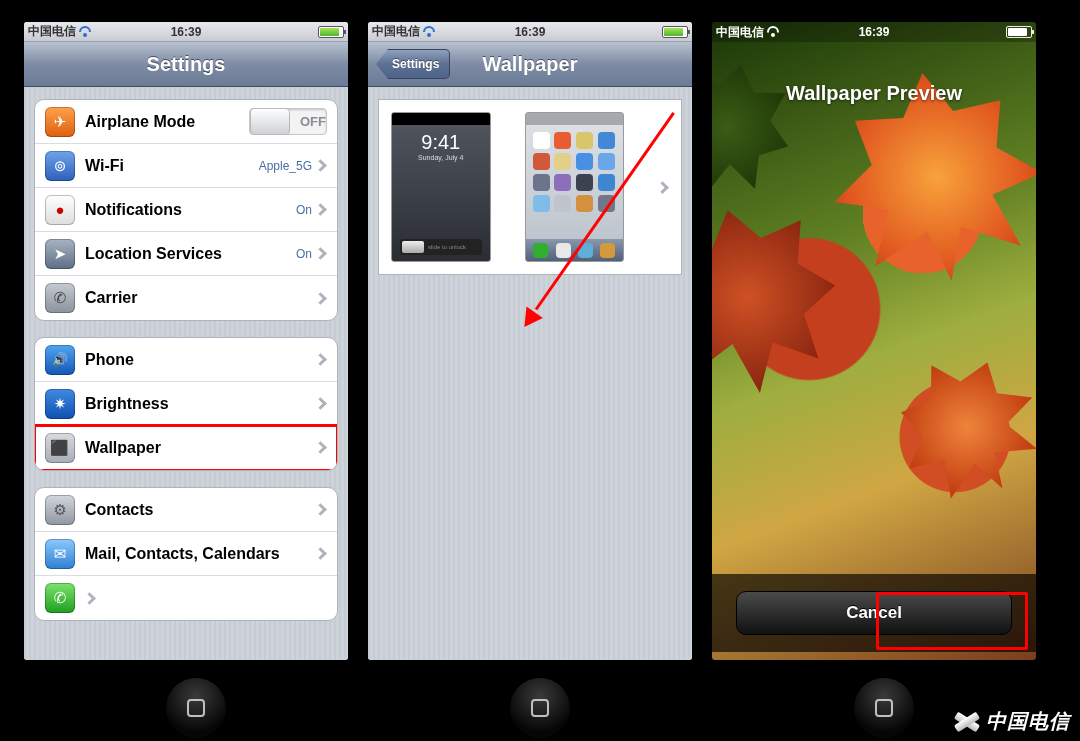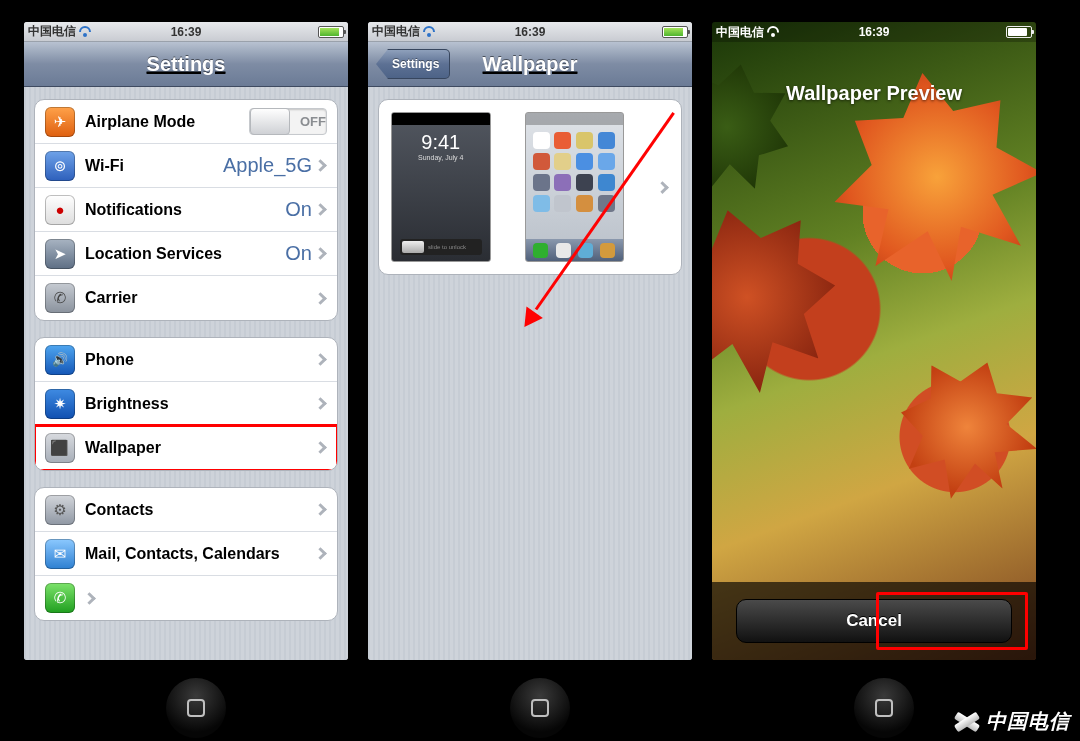--- a/index.html
+++ b/index.html
@@ -73,21 +73,20 @@
   .statusbar.dark .battery::after{background:#eee}
   .statusbar.dark .battery .fill{background:#fff;border-radius:1px}
 
   
   .navbar{
     height: 45px;
     background: linear-gradient(#b8c2d1,#7e8ca4 50%,#6b7b96);
     border-bottom:1px solid #3e4a60;
     display:flex;align-items:center;justify-content:center;
     position:relative;
-    text-decoration:underline;
   }
   .navtitle{
     color:#fff;font-size:20px;font-weight:bold;
     text-shadow:0 -1px 0 rgba(0,0,0,.5);
   }
   .backbtn{
     position:absolute;left:8px;top:7px;height:30px;
     display:flex;align-items:center;
     padding:0 10px 0 16px;
     color:#fff;font-size:12px;font-weight:bold;
@@ -116,21 +115,21 @@
   }
   .row:last-child{border-bottom:none}
   .rowicon{
     width:30px;height:30px;border-radius:6px;margin-right:10px;
     box-shadow: inset 0 0 0 1px rgba(0,0,0,.25), 0 1px 0 rgba(255,255,255,.4);
     flex:0 0 auto;
     display:flex;align-items:center;justify-content:center;
     color:#fff;font-size:15px;
   }
   .rowlabel{font-size:16px;font-weight:bold;color:#000;flex:1}
-  .rowvalue{font-size:20px;color:#4a6fa5;margin-right:4px}
+  .rowvalue{font-size:12px;color:#4a6fa5;margin-right:4px}
   .chev{
     width:9px;height:9px;border-right:3px solid #aeb3bb;border-top:3px solid #aeb3bb;
     transform:rotate(45deg);margin-right:2px;
   }
   .switch{
     width:78px;height:27px;border-radius:4px;position:relative;
     background:#f3f3f3;border:1px solid #c6c9cd;
     box-shadow: inset 0 1px 2px rgba(0,0,0,.2);
     display:flex;align-items:center;justify-content:flex-end;
     font-size:13px;font-weight:bold;color:#8a8d91;
@@ -139,21 +138,21 @@
     position:absolute;left:0;top:-1px;width:40px;height:27px;border-radius:4px;
     background:linear-gradient(#fefefe,#cfd1d5);
     border:1px solid #b5b8bc;
   }
   .switch span{padding-right:0}
   .highlight{
     border:3px solid #f00; border-radius:2px; position:absolute;
     pointer-events:none;
   }
   .thumbgroup{
-    background:#fff;border:1px solid #aeb3bb;border-radius:10px;
+    background:#fff;border:1px solid #aeb3bb;border-radius:0;
     padding:12px; display:flex;align-items:center;gap:34px;
   }
   .thumb{
     width:100px;height:150px;border-radius:3px;
     background:#333;border:1px solid #999;position:relative;overflow:hidden;
   }
 
   
   .arrow{
     position:absolute; width:240px; height:3px; background:#ff0202;
@@ -177,21 +176,21 @@
   .leaf{
     position:absolute; width:150px;height:150px;
     clip-path: polygon(50% 0,62% 20%,85% 18%,80% 40%,100% 55%,75% 62%,85% 88%,58% 75%,50% 100%,42% 75%,15% 88%,25% 62%,0 55%,20% 40%,15% 18%,38% 20%);
   }
   .previewtitle{
     position:absolute;top:60px;left:0;right:0;text-align:center;
     color:#fff;font-size:20px;font-weight:bold;
     text-shadow:0 1px 3px rgba(0,0,0,.6);
   }
   .bottombar{
-    position:absolute;left:0;right:0;bottom:0;height:78px;
+    position:absolute;left:0;right:0;bottom:8px;height:78px;
     background:rgba(0,0,0,.65);
     display:flex;align-items:center;justify-content:space-around;
     padding:0 24px;
   }
   .btn{
     flex:1;height:44px;border-radius:10px;
     display:flex;align-items:center;justify-content:center;
     font-size:17px;font-weight:bold;
     border:1px solid #000;
   }

